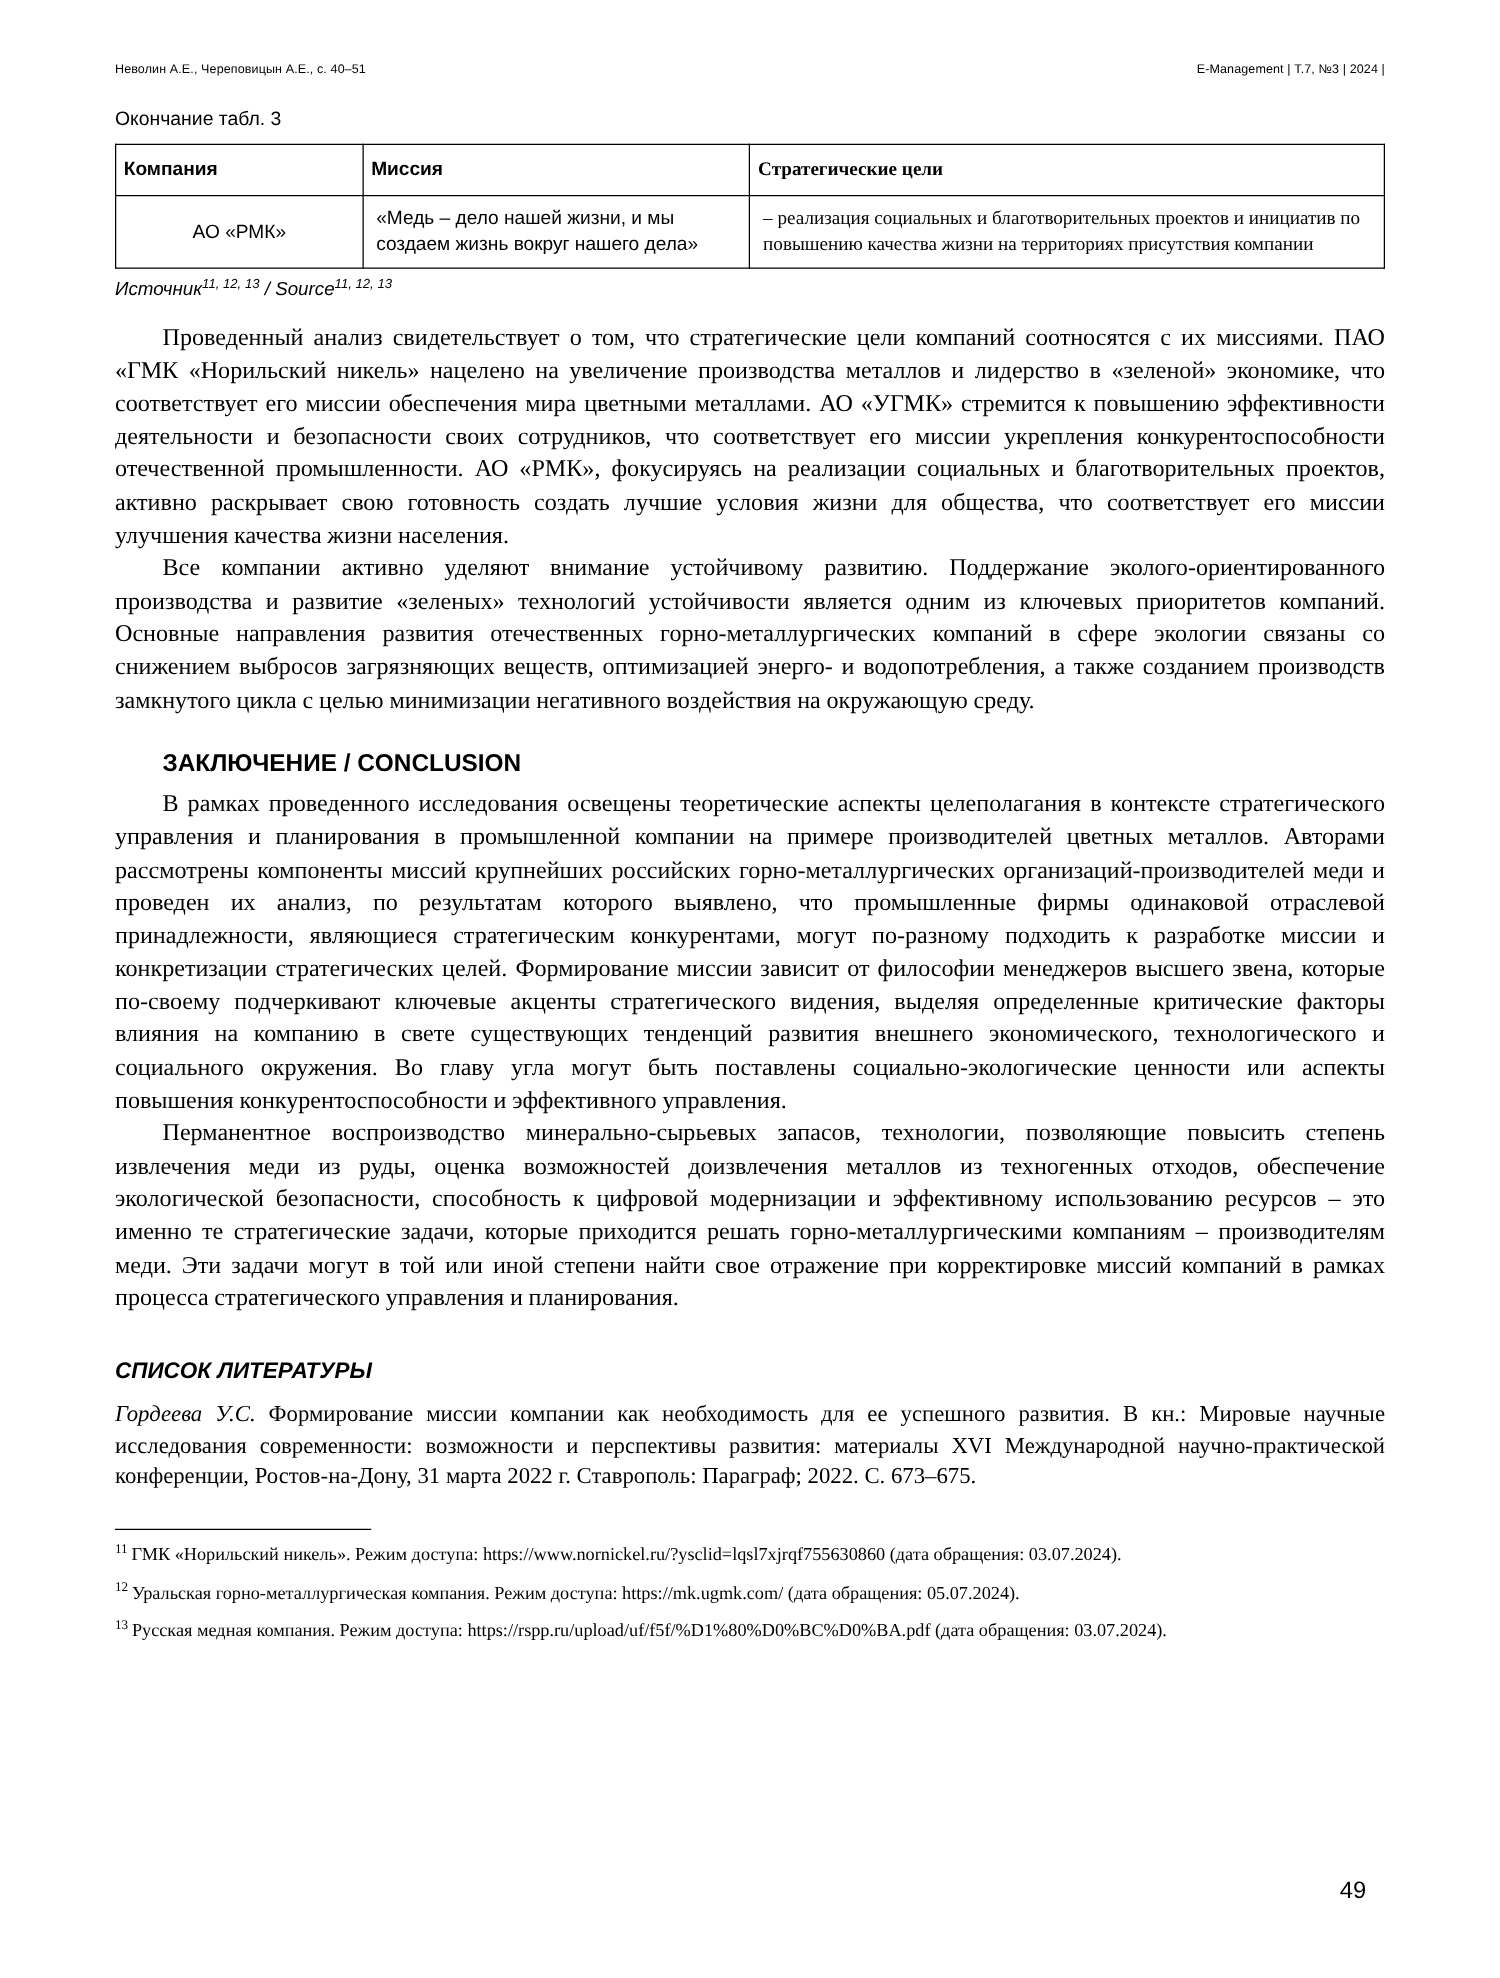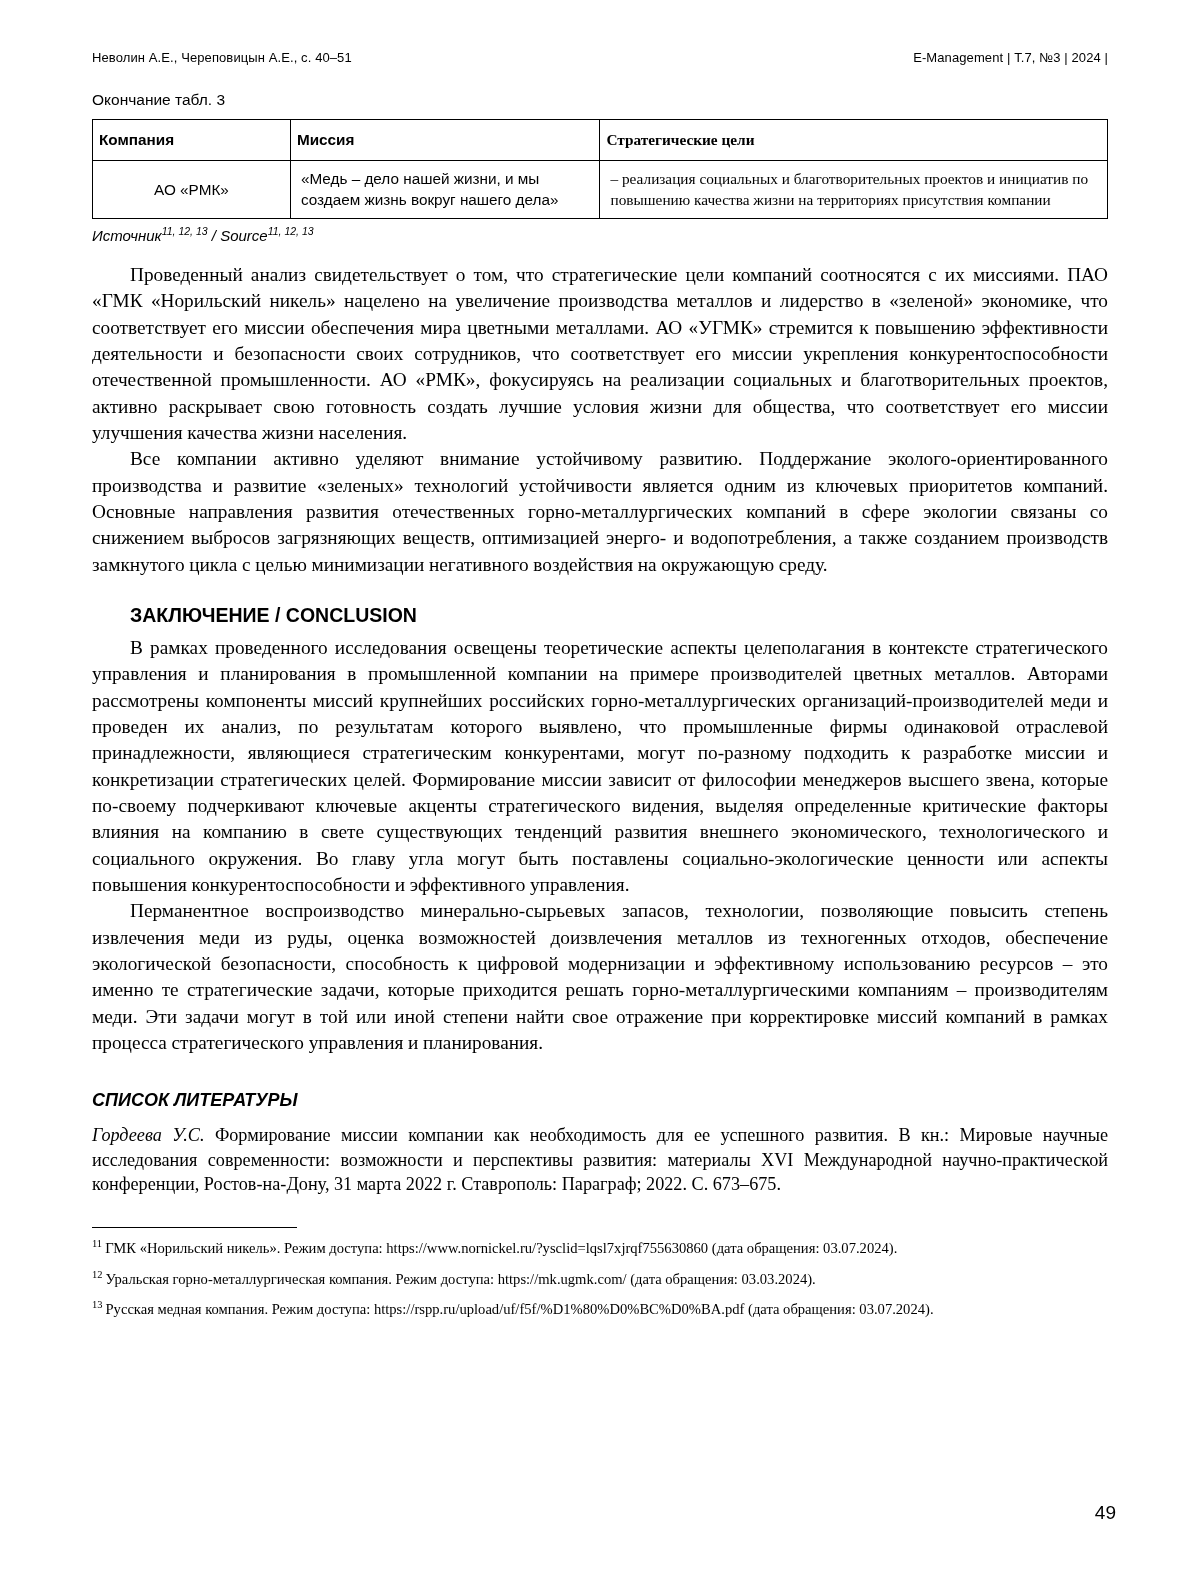--- a/index.html
+++ b/index.html
@@ -22,21 +22,21 @@
     box-sizing: border-box;
     padding: 50px 92px 0 92px;
   }
 
   
   .runhead {
     display: flex;
     justify-content: space-between;
     align-items: baseline;
     font-family: "Liberation Sans", sans-serif;
-    font-size: 13px;
+    font-size: 10px;
     letter-spacing: 0.1px;
     margin-bottom: 6px;
   }
   .runhead .left { white-space: nowrap; }
   .runhead .right { white-space: nowrap; }
 
   
   .table-cont {
     font-family: "Liberation Sans", sans-serif;
     font-size: 15.5px;
@@ -124,21 +124,21 @@
   p.fn {
     font-size: 14.6px;
     line-height: 1.42;
     margin: 0 0 9px 0;
     text-indent: 0;
   }
   p.fn sup { font-size: 10.5px; padding-right: 3px; text-align: right; }
 
   .folio {
     position: absolute;
-    right: 84px;
+    right: 107px;
     bottom: 58px;
     font-family: "Liberation Sans", sans-serif;
     font-size: 19px;
     font-weight: normal;
   }
 </style>
 </head>
 <body>
 
 <div class="page">
@@ -185,20 +185,20 @@
   <p class="ref">
     <span class="au">Гордеева У.С.</span><span> Формирование миссии компании как необходимость для ее успешного развития. В кн.: Мировые научные исследования современности: возможности и перспективы развития: материалы XVI Международной научно-практической конференции, Ростов-на-Дону, 31 марта 2022 г. Ставрополь: Параграф; 2022. С. 673–675.</span>
   </p>
 
   <hr class="fn-rule">
 
   <p class="fn">
     <sup>11</sup><span>ГМК «Норильский никель». Режим доступа: https://www.nornickel.ru/?ysclid=lqsl7xjrqf755630860 (дата обращения: 03.07.2024).</span>
   </p>
   <p class="fn">
-    <sup>12</sup><span>Уральская горно-металлургическая компания. Режим доступа: https://mk.ugmk.com/ (дата обращения: 03.03.2024).</span>
+    <sup>12</sup><span>Уральская горно-металлургическая компания. Режим доступа: https://mk.ugmk.com/ (дата обращения: 05.07.2024).</span>
   </p>
   <p class="fn">
     <sup>13</sup><span>Русская медная компания. Режим доступа: https://rspp.ru/upload/uf/f5f/%D1%80%D0%BC%D0%BA.pdf (дата обращения: 03.07.2024).</span>
   </p>
 
   <div class="folio">49</div>
 </div>
 
 </body></html>

